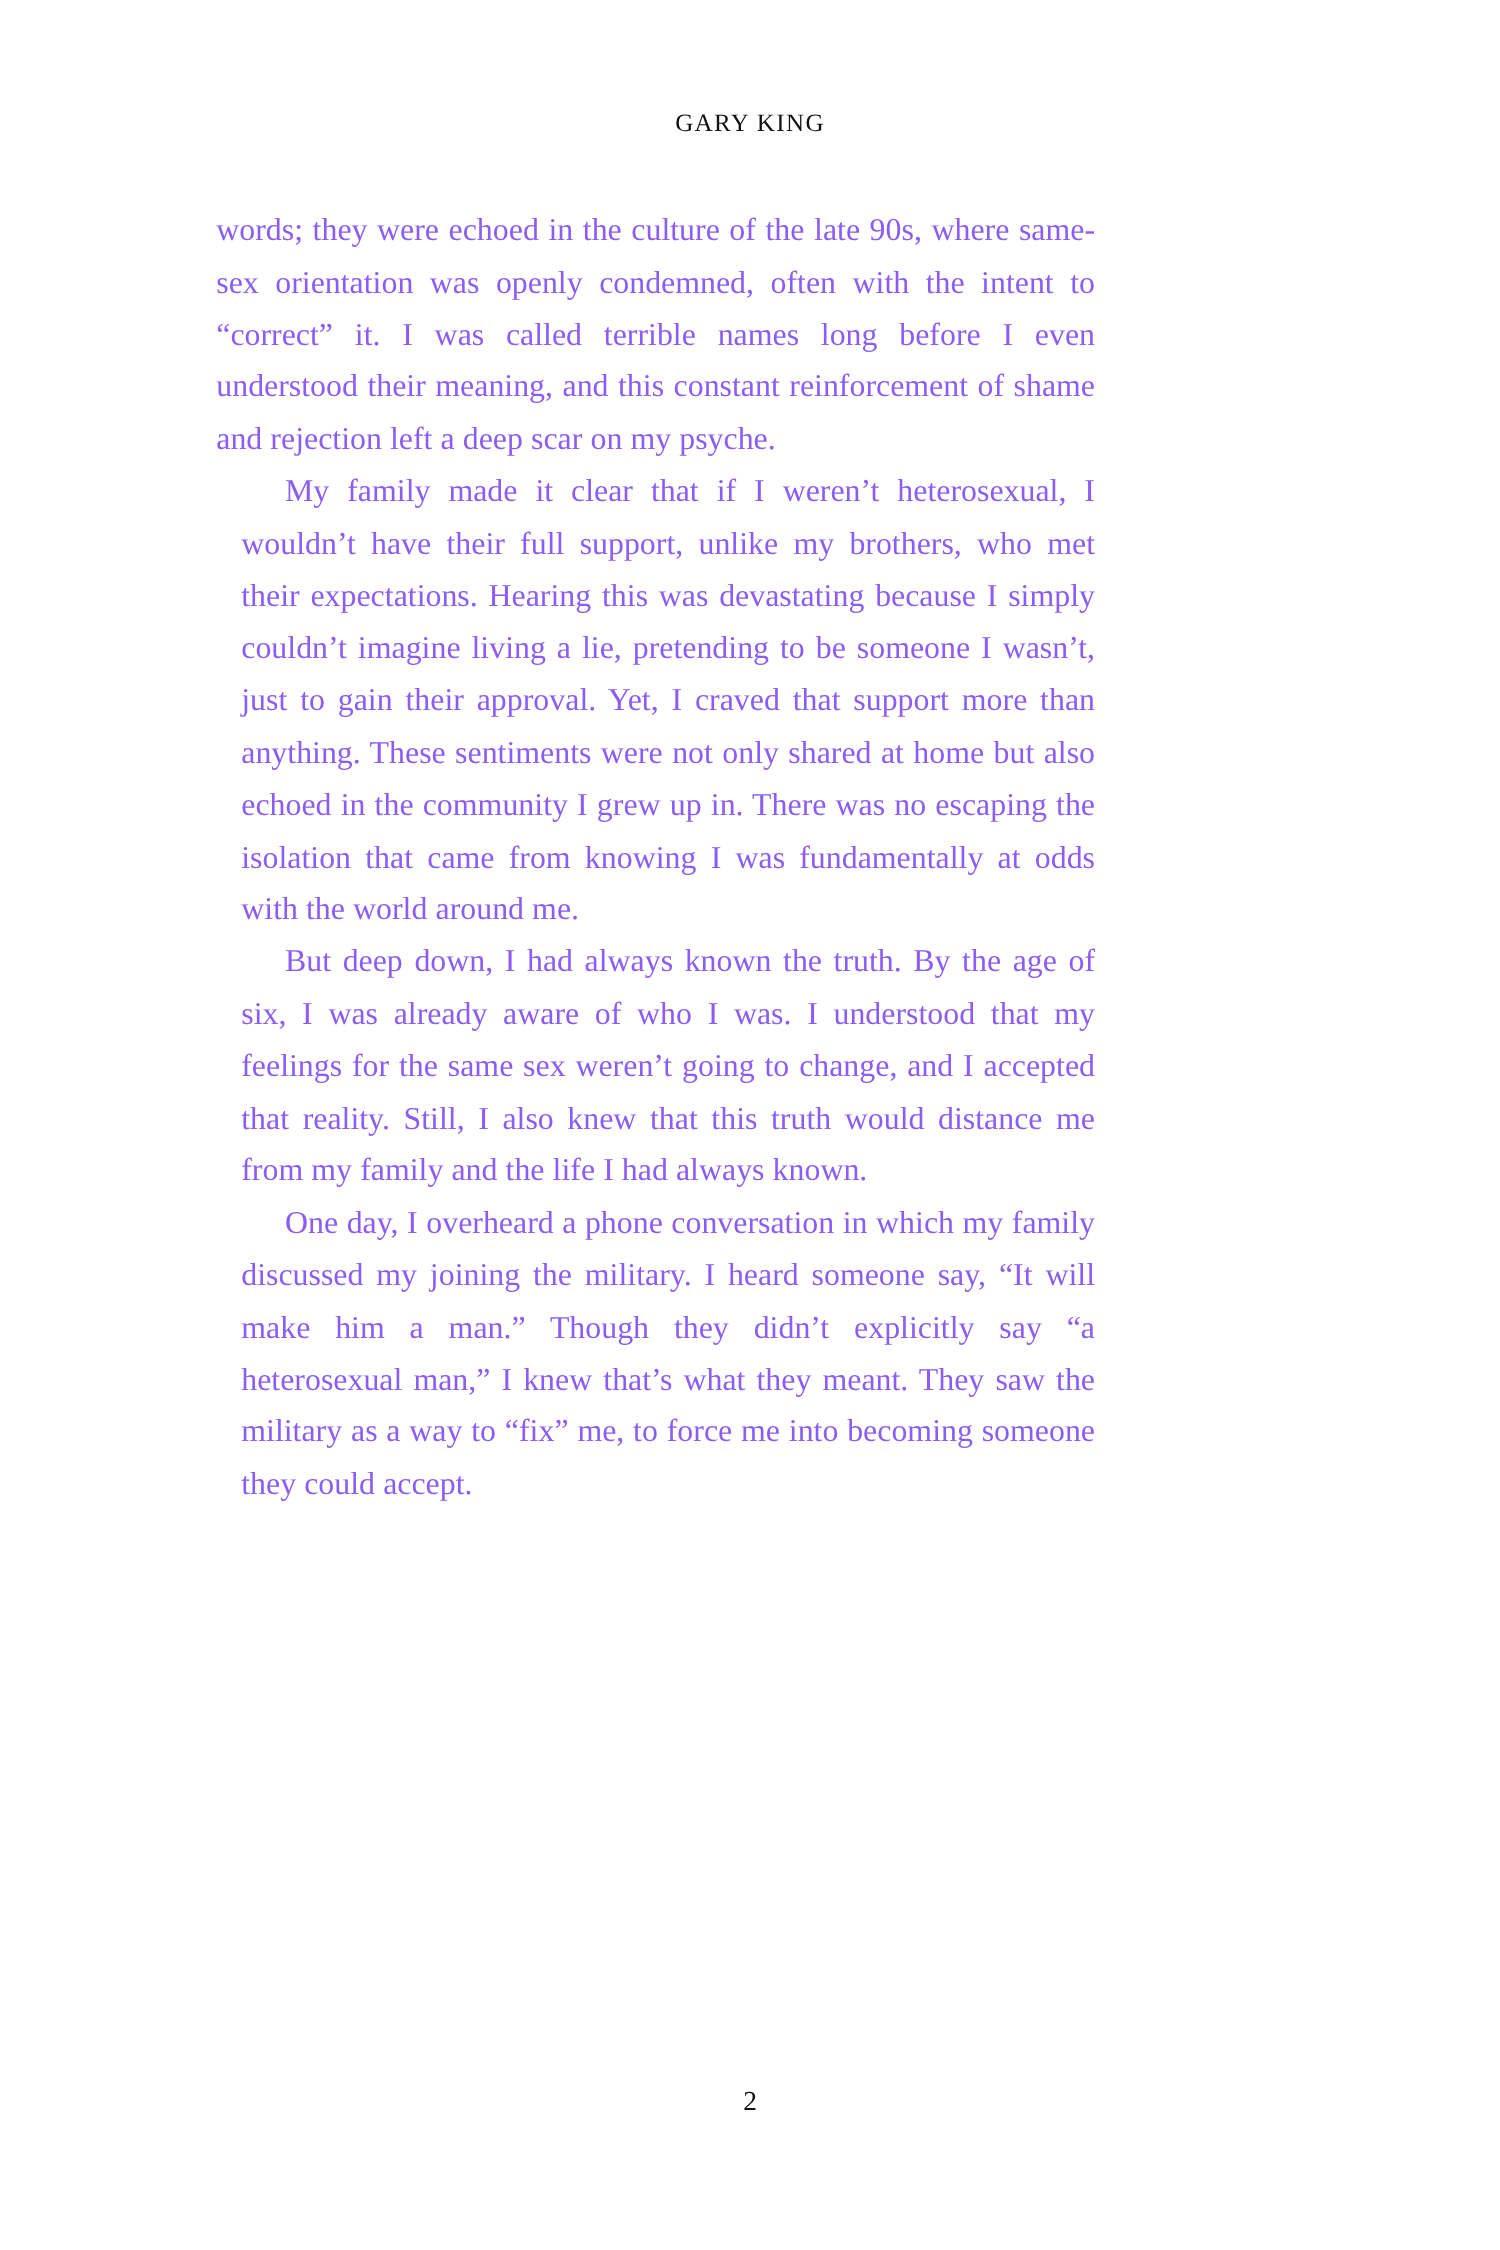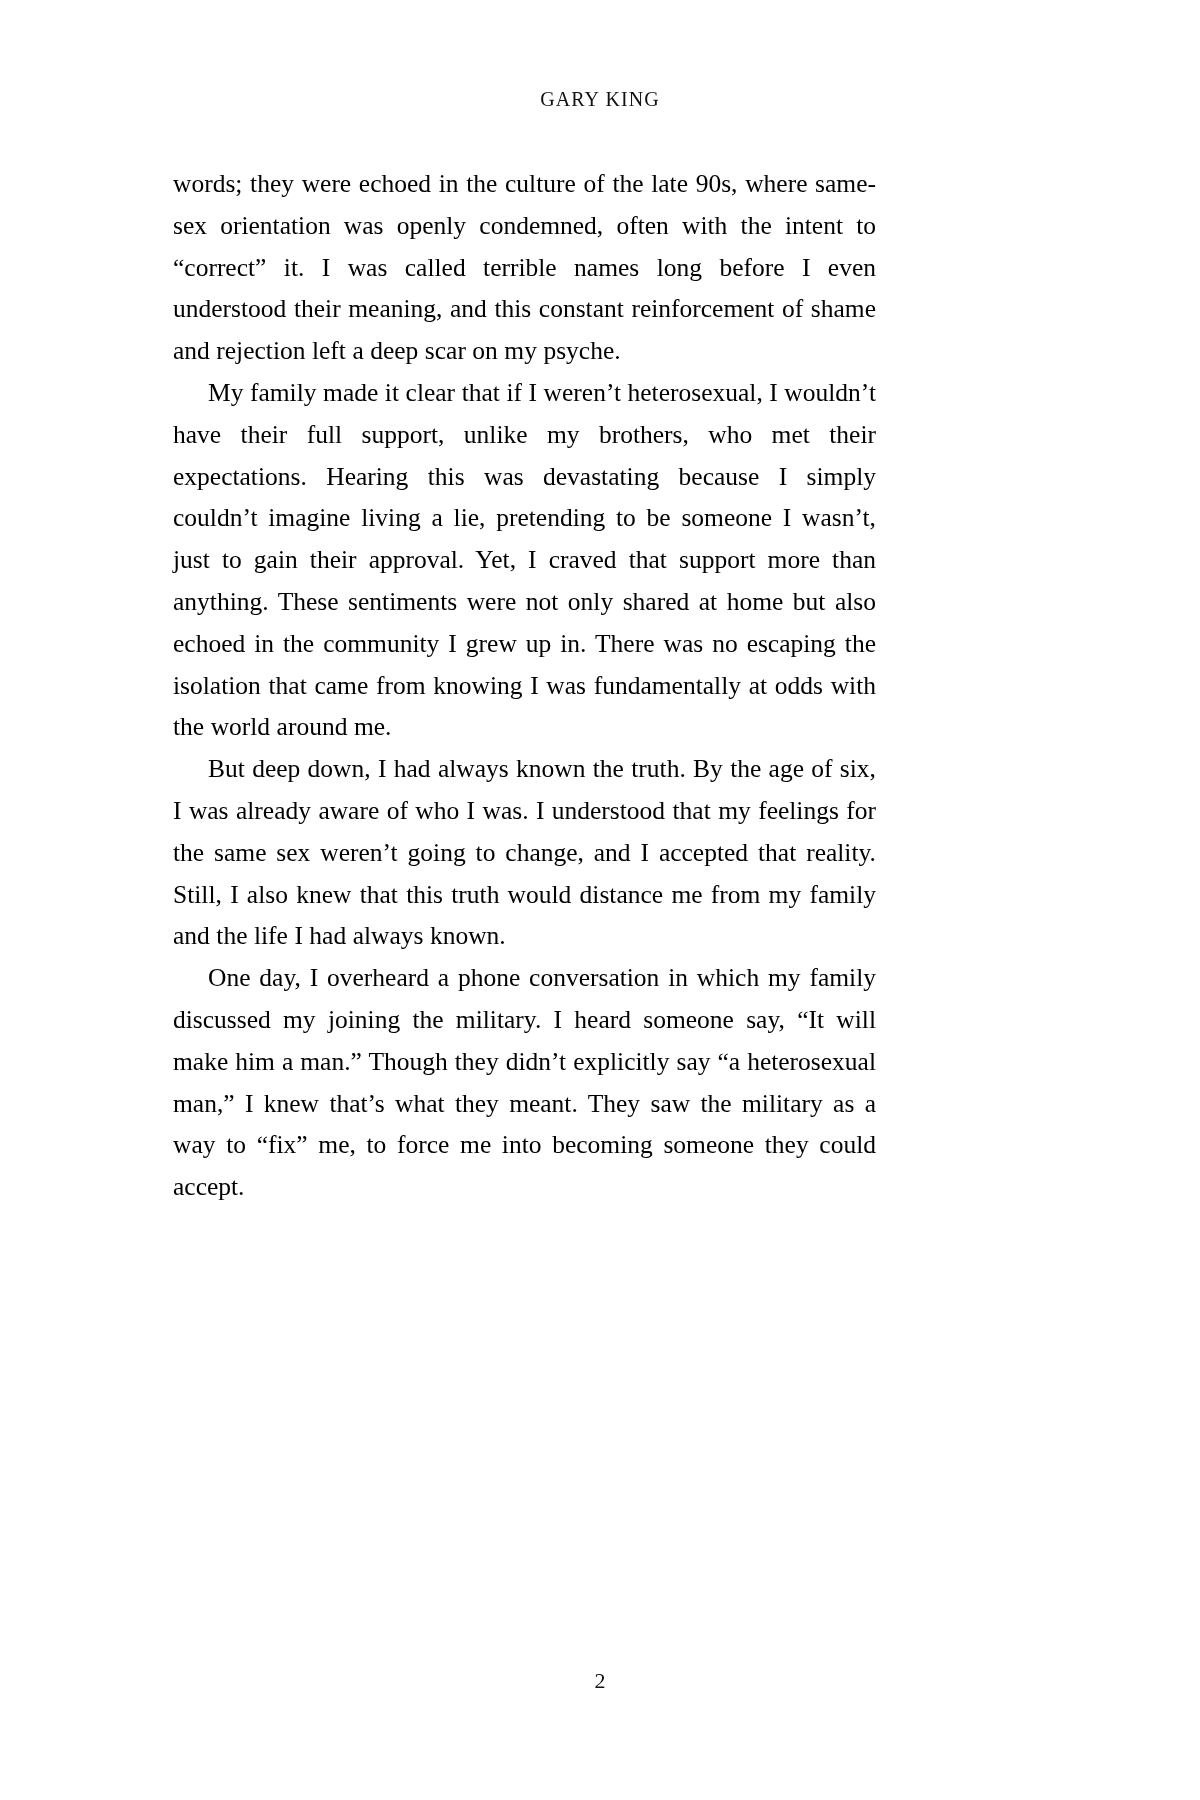--- a/index.html
+++ b/index.html
@@ -50,25 +50,26 @@
   p.para {
     margin: 0;
     padding: 0;
     font-size: 25.5px;
     line-height: 41.8px;
     text-align: justify;
     text-justify: inter-word;
     -webkit-hyphens: none;
     hyphens: none;
     word-spacing: 0.1px;
-    color: #000000;
+    color: #8b5cf6;
   }
 
   p.para.indent {
     text-indent: 35px;
+    margin-left: 20px;
   }
 
   p.para + p.para {
     margin-top: 0px;
   }
 
   
   .folio {
     position: absolute;
     left: 0;

